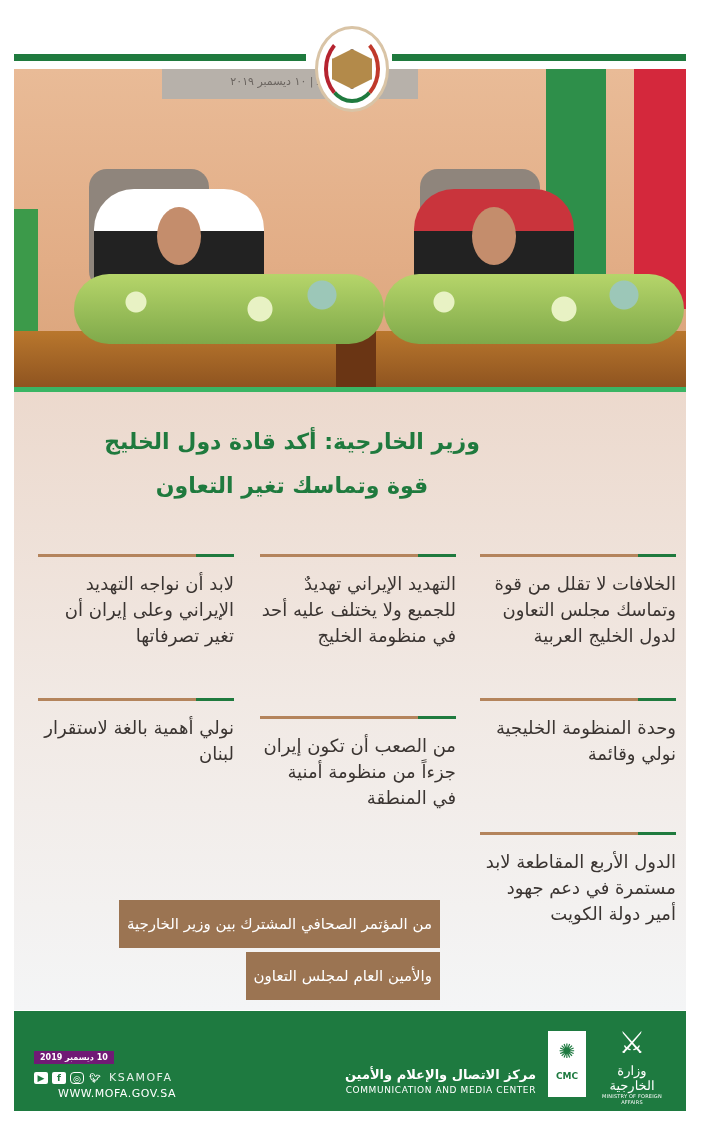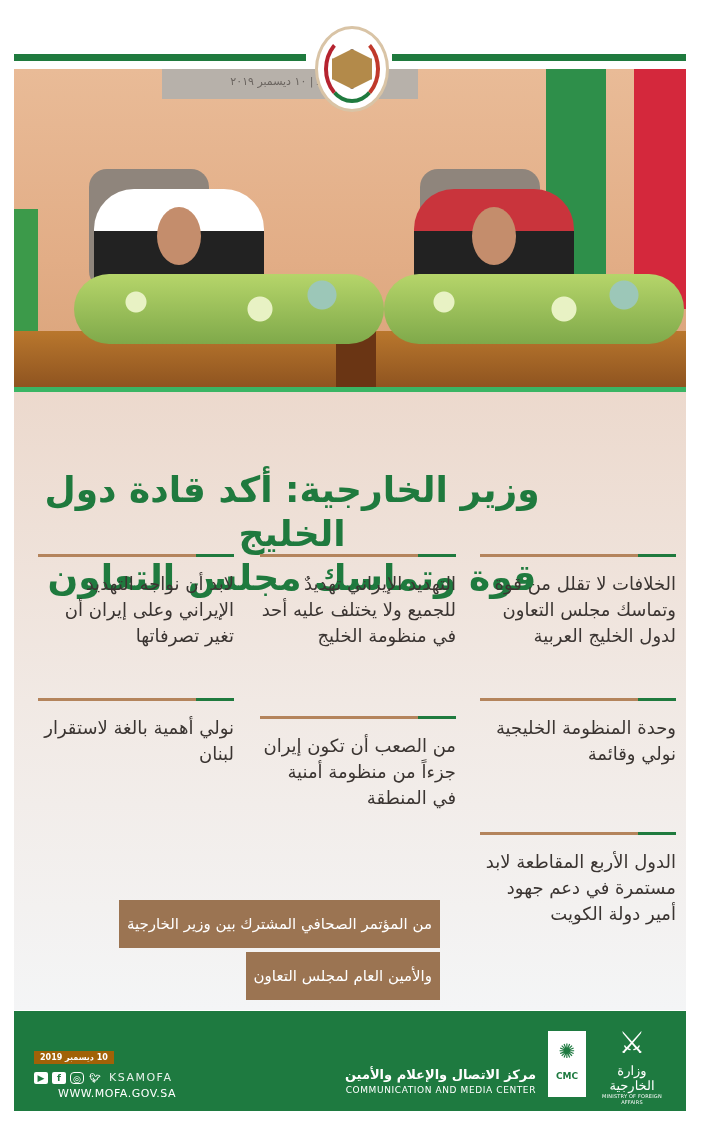--- a/index.html
+++ b/index.html
@@ -40,33 +40,33 @@
     .flowers.f1 { left: 60px; width: 310px; }
     .flowers.f2 { left: 370px; width: 300px; }
     .table { position: absolute; left: 0; top: 262px; width: 100%; height: 56px; background: linear-gradient(#b9772d, #8f5420); }
     .table .leg { position: absolute; left: 322px; top: 0; width: 40px; height: 56px; background: #6a3514; }
     .photo-underline { position: absolute; left: 14px; top: 387px; width: 672px; height: 5px; background: #3ab564; }
 
     
     .content { position: absolute; left: 14px; top: 392px; width: 672px; height: 618px;
       background: linear-gradient(#ecd9cd, #f1e9e4 50%, #f4f5f6); }
     .headline { position: absolute; left: 0; top: 28px; width: 556px; text-align: center; direction: rtl;
-      color: #1f7a3e; font-weight: bold; font-size: 36px; line-height: 44px; margin-top: 48px; }
+      color: #1f7a3e; font-weight: bold; font-size: 22px; line-height: 44px; }
 
     .point { position: absolute; width: 196px; direction: rtl; text-align: right; color: #3b3532; font-size: 18px; line-height: 26px; }
     .point .rule { display: flex; height: 3px; margin-bottom: 14px; direction: ltr; }
     .point .rule .brown { flex: 1; background: #b4845c; }
     .point .rule .green { width: 38px; background: #1f7a3e; }
 
     .caption { position: absolute; direction: rtl; text-align: right; }
     .caption div { background: #9b7452; color: #fff; font-size: 15px; line-height: 24px; padding: 12px 8px; margin-bottom: 4px; display: inline-block; float: right; clear: right; }
 
     
     .footer { position: absolute; left: 14px; top: 1011px; width: 672px; height: 100px; background: #1e7a40; color: #fff; }
-    .date-badge { position: absolute; left: 20px; top: 40px; background: #a16207; color: #fff; font-size: 8px; padding: 2px 6px; direction: rtl; font-weight: bold; }
+    .date-badge { position: absolute; left: 20px; top: 40px; background: #701a75; color: #fff; font-size: 8px; padding: 2px 6px; direction: rtl; font-weight: bold; }
     .social { position: absolute; left: 20px; top: 60px; display: flex; align-items: center; gap: 4px; }
     .social .ico { width: 14px; height: 12px; background: #fff; color: #1e7a40; font-size: 9px; line-height: 12px; text-align: center; border-radius: 2px; font-weight: bold; }
     .social .ico.round { border-radius: 4px; background: transparent; border: 1.5px solid #fff; color: #fff; }
     .social .handle { font-size: 11px; letter-spacing: 1.5px; margin-left: 3px; color: #e7f1ea; }
     .site { position: absolute; left: 20px; top: 76px; font-size: 11px; letter-spacing: 0.5px; margin-left: 24px; }
     .cmc-text { position: absolute; right: 150px; top: 56px; text-align: right; }
     .cmc-text .ar { font-size: 13px; font-weight: bold; direction: rtl; }
     .cmc-text .en { font-size: 9px; letter-spacing: 0.6px; margin-top: 3px; }
     .cmc-logo { position: absolute; right: 100px; top: 20px; width: 38px; height: 66px; background: #fff; color: #1e7a40; text-align: center; }
     .cmc-logo .dots { font-size: 20px; line-height: 40px; }
@@ -103,21 +103,21 @@
       <div class="leg"></div>
     </div>
   <div class="flowers f1"></div>
   <div class="flowers f2"></div>
 </div>
 <div class="photo-underline"></div>
 
 <div class="content">
   <div class="headline">
     <div>وزير الخارجية: أكد قادة دول الخليج</div>
-    <div>قوة وتماسك مجلس التعاون</div>
+    <div>قوة وتماسك تغير التعاون</div>
   </div>
 
   <div class="point" style="left:466px; top:162px;">
     <div class="rule">
         <span class="brown"></span>
         <span class="green"></span>
       </div>
     <div>الخلافات لا تقلل من قوة وتماسك مجلس التعاون لدول الخليج العربية</div>
   </div>
   <div class="point" style="left:246px; top:162px;">

